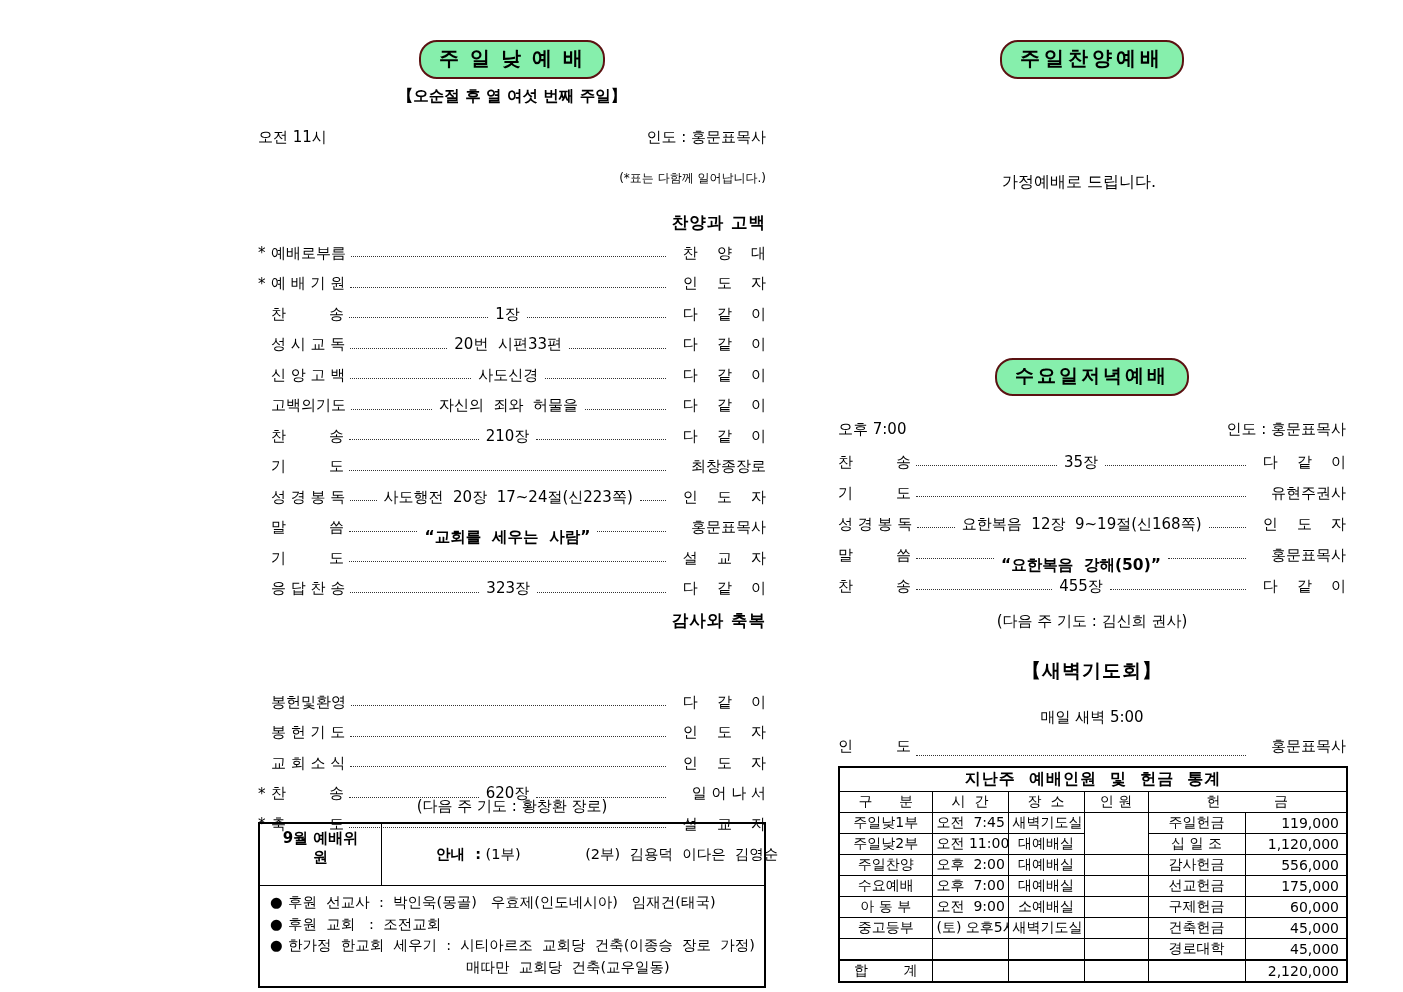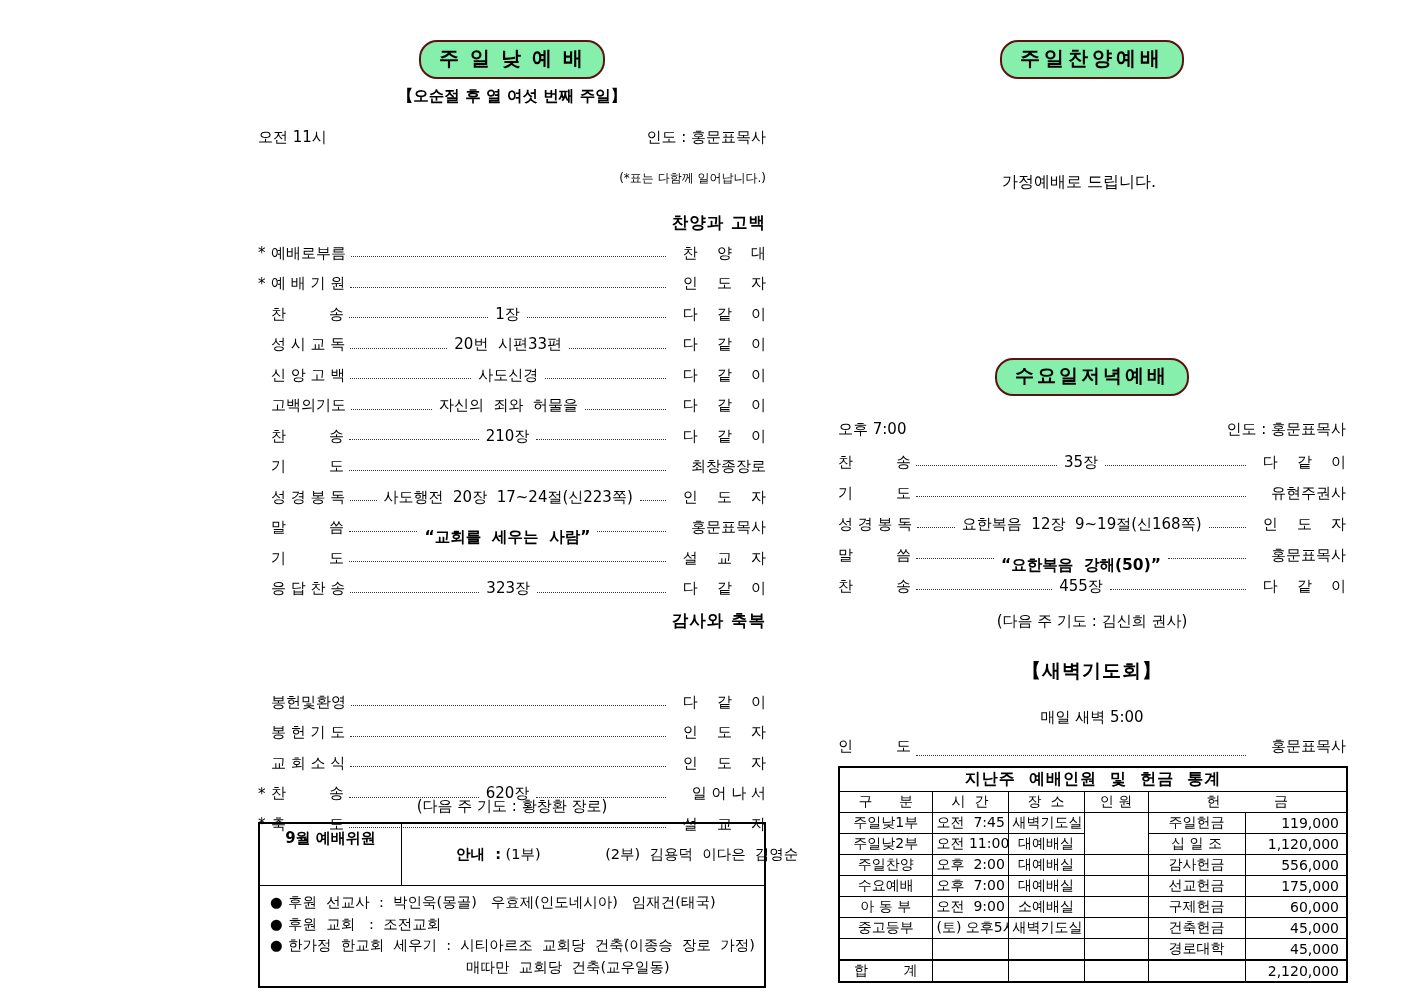--- a/index.html
+++ b/index.html
@@ -30,21 +30,21 @@
                    height:0.5em; min-width:8px; }
   .svc-row .ctr  { flex:none; white-space:pre; padding:0 2px; }
   .svc-row .ctr.bold { font-weight:bold; font-size:15.5px;margin-top:20px; }
   .svc-row .rgt  { flex:none; white-space:pre; min-width:95px; text-align:right; }
 
   .prayer-note { text-align:center; font-size:15px; }
 
   
   .committee { border:2px solid #000; font-size:14.5px; }
   .committee-head { display:flex; border-bottom:1.5px solid #000; }
-  .committee-month { flex:none; width:142px; border-right:1.5px solid #000;
+  .committee-month { flex:none; width:122px; border-right:1.5px solid #000;
                      font-weight:bold; text-align:center; padding:5px 20px; font-size:15px; }
   .committee-guide { flex:1; padding:5px 8px; white-space:pre; }
   .committee-guide .g-label { font-weight:bold; }
   .committee-body { padding:6px 10px 8px; line-height:21.5px; }
   .bullet-line { display:flex; white-space:pre; }
   .bullet-line .bullet { flex:none; width:18px; }
   .bullet-line.indent1 { padding-left:96px; }
   .bullet-line.indent2 { padding-left:196px; }
 
   .family-note { font-size:16px; padding-left:164px; }

